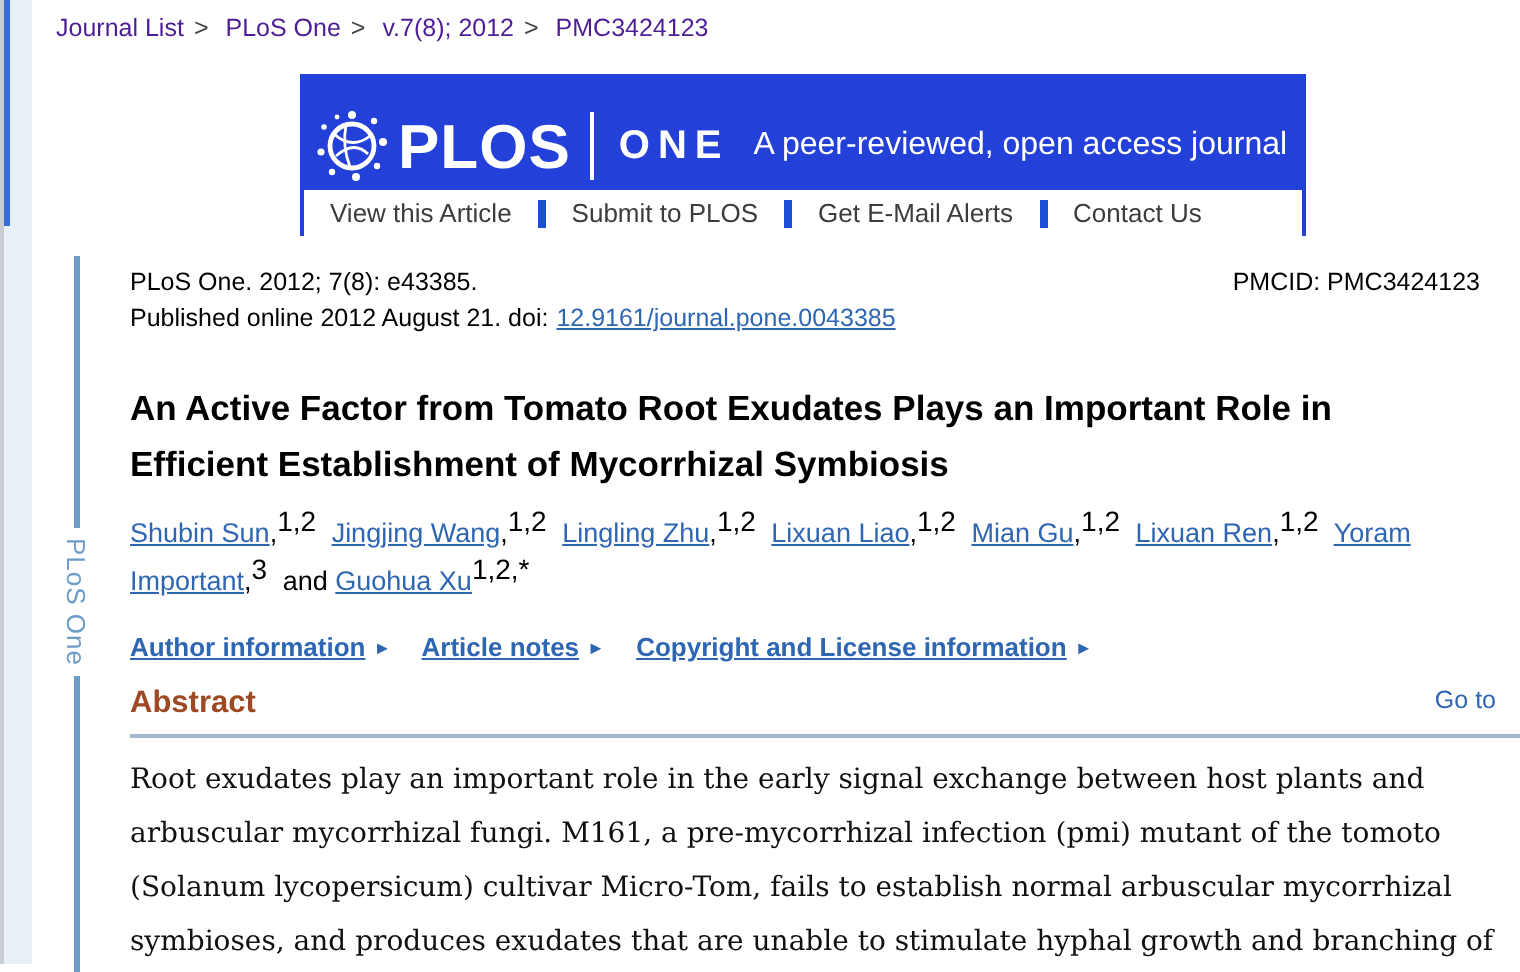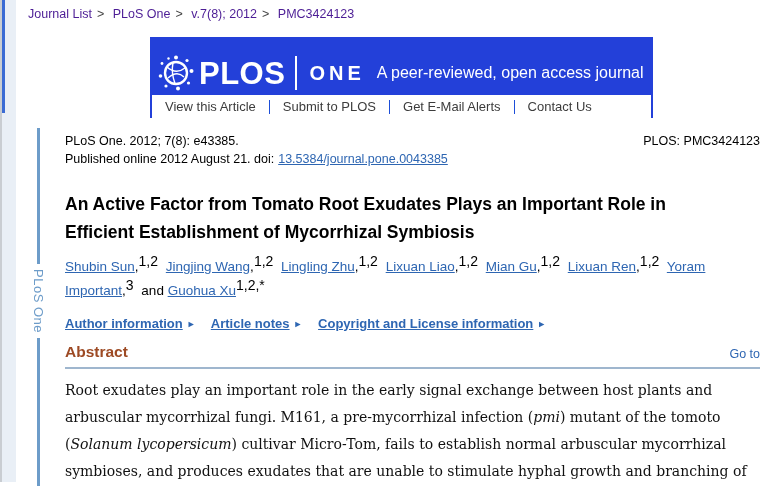--- a/index.html
+++ b/index.html
@@ -24,62 +24,62 @@
   .plos-word{font-size:31px;font-weight:bold;letter-spacing:.5px;margin-left:4px;line-height:1;}
   .banner-divider{width:2px;height:34px;background:#fff;margin:0 12px 0 10px;}
   .one-word{font-size:20px;font-weight:bold;letter-spacing:4px;line-height:1;}
   .tagline{font-size:16px;margin-left:12px;}
 
   
   .navbar{position:absolute;left:150px;top:95px;width:503px;height:23px;
     display:flex;align-items:center;box-sizing:border-box;
     border-left:2px solid #2340D9;border-right:2px solid #2340D9;background:#fff;}
   .nav-item{font-size:13px;color:#3C3C3C;text-decoration:none;cursor:pointer;
-    padding:0 13px;line-height:14px;border-right:1px solid #1d4ed8;white-space:nowrap;}
+    padding:0 13px;line-height:14px;border-right:4px solid #1d4ed8;white-space:nowrap;}
   .navbar .nav-item:last-child{border-right:none;}
 
   
   .sidebar-rail{position:absolute;left:30px;top:128px;bottom:0;width:16px;
     display:flex;flex-direction:column;align-items:center;}
   .rail-line{width:3px;background:#6D9CC9;}
   .rail-line.top{height:136px;}
   .rail-line.bottom{flex:1;}
   .rail-label{writing-mode:vertical-rl;color:#6D9CC9;font-size:13px;
     margin:5px 0;letter-spacing:.5px;white-space:nowrap;}
 
   
   .content{position:absolute;left:65px;top:128px;right:0;}
   .cite-row{display:flex;justify-content:space-between;font-size:12.5px;
-    margin-top:6px;padding-right:0;}
+    margin-top:6px;padding-right:20px;}
   .pub-row{font-size:12.5px;margin-top:4px;}
   .doi-link{color:#2E66B2;text-decoration:underline;cursor:pointer;margin-left:4px;}
 
   h1.article-title{font-size:17.5px;line-height:28px;font-weight:bold;
     margin:24px 0 0 0;max-width:664px;color:#000;}
 
   .authors{margin-top:5px;font-size:13.5px;line-height:19px;max-width:690px;}
   .author{display:inline;}
   .author-prefix{color:#000;}
   .author-link{color:#2E66B2;text-decoration:underline;cursor:pointer;}
   .authors sup{font-size:14px;color:#000;}
   .author-gap{display:inline-block;width:4px;}
 
   .info-links{margin-top:16px;font-size:13px;font-weight:bold;}
   .info-link{color:#2E66B2;text-decoration:underline;cursor:pointer;margin-right:12px;}
   .info-arrow{font-size:9px;margin-left:4px;display:inline-block;transform:translateY(-1px);}
 
-  .abs-row{display:flex;justify-content:space-between;align-items:flex-end;
-    margin-top:12px;padding-right:0;}
+  .abs-row{display:flex;justify-content:space-between;align-items:flex-start;
+    margin-top:12px;padding-right:12px;}
   h2.section-heading{font-size:15.5px;font-weight:bold;margin:0;color:#9D4A24;}
   .goto-link{font-size:12.5px;color:#2E66B2;cursor:pointer;white-space:nowrap;}
   hr.section-rule{border:none;border-top:2px solid #9FB6CE;margin:6px 0 0 0;}
 
   p.abstract{font-family:"DejaVu Serif",serif;font-size:14px;line-height:27px;
     margin:8px 0 0 0;max-width:692px;color:#111;}
-  .italic{font-style:italic;}
+  .italic{}
 </style>
 </head>
 <body>
 
 <div class="left-strip"></div>
 <div class="left-accent"></div>
 
 <div class="breadcrumb">
   
 
@@ -128,25 +128,25 @@
 <div class="sidebar-rail">
   <div class="rail-line top"></div>
   <div class="rail-label">PLoS One</div>
   <div class="rail-line bottom"></div>
 </div>
 
 <div class="content">
 
   <div class="cite-row">
     <span>PLoS One. 2012; 7(8): e43385.</span>
-    <span>PLOS: PMC3424123</span>
+    <span>PMCID: PMC3424123</span>
   </div>
 
   <div class="pub-row">
-    <span>Published online 2012 August 21. doi:</span><a class="doi-link">13.5384/journal.pone.0043385</a>
+    <span>Published online 2012 August 21. doi:</span><a class="doi-link">12.9161/journal.pone.0043385</a>
   </div>
 
   <h1 class="article-title">An Active Factor from Tomato Root Exudates Plays an Important Role in Efficient Establishment of Mycorrhizal Symbiosis</h1>
 
   <div class="authors">
     
   
       <span class="author"><span class="author-prefix"></span><a class="author-link">Shubin Sun</a><span>,</span><sup>1,2</sup><span class="author-gap"></span></span>
     
       <span class="author"><span class="author-prefix"></span><a class="author-link">Jingjing Wang</a><span>,</span><sup>1,2</sup><span class="author-gap"></span></span>

